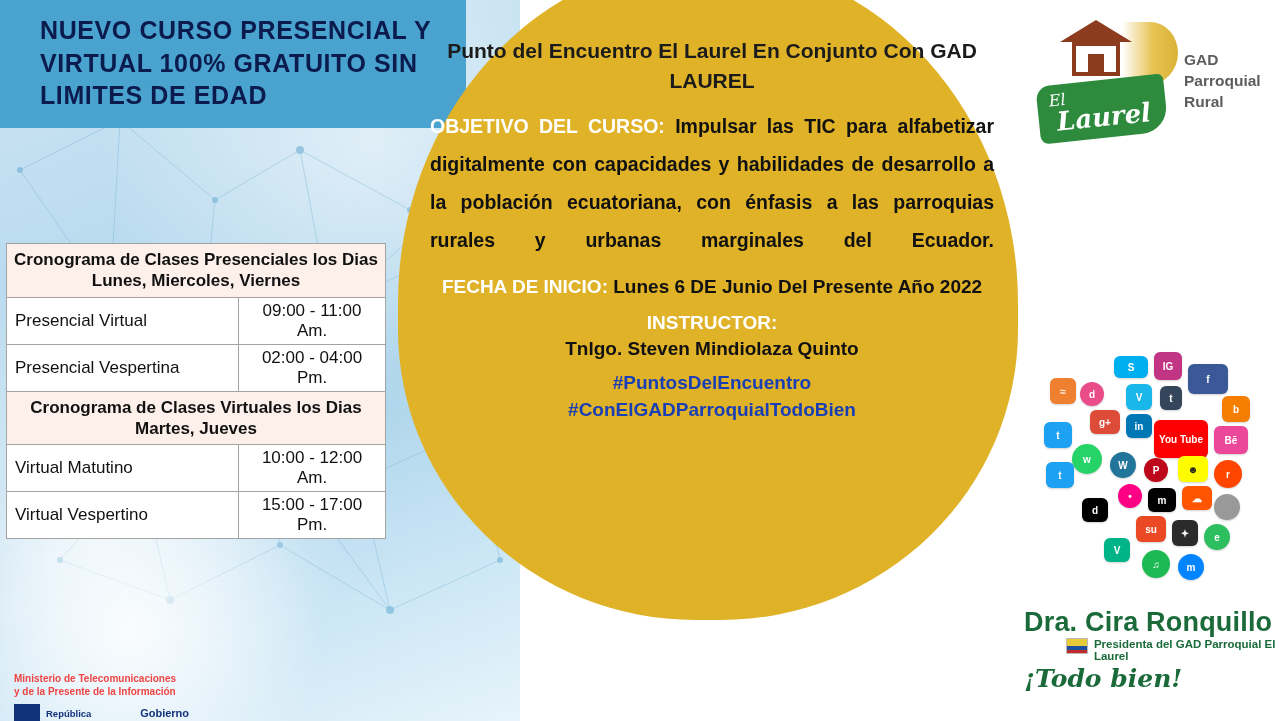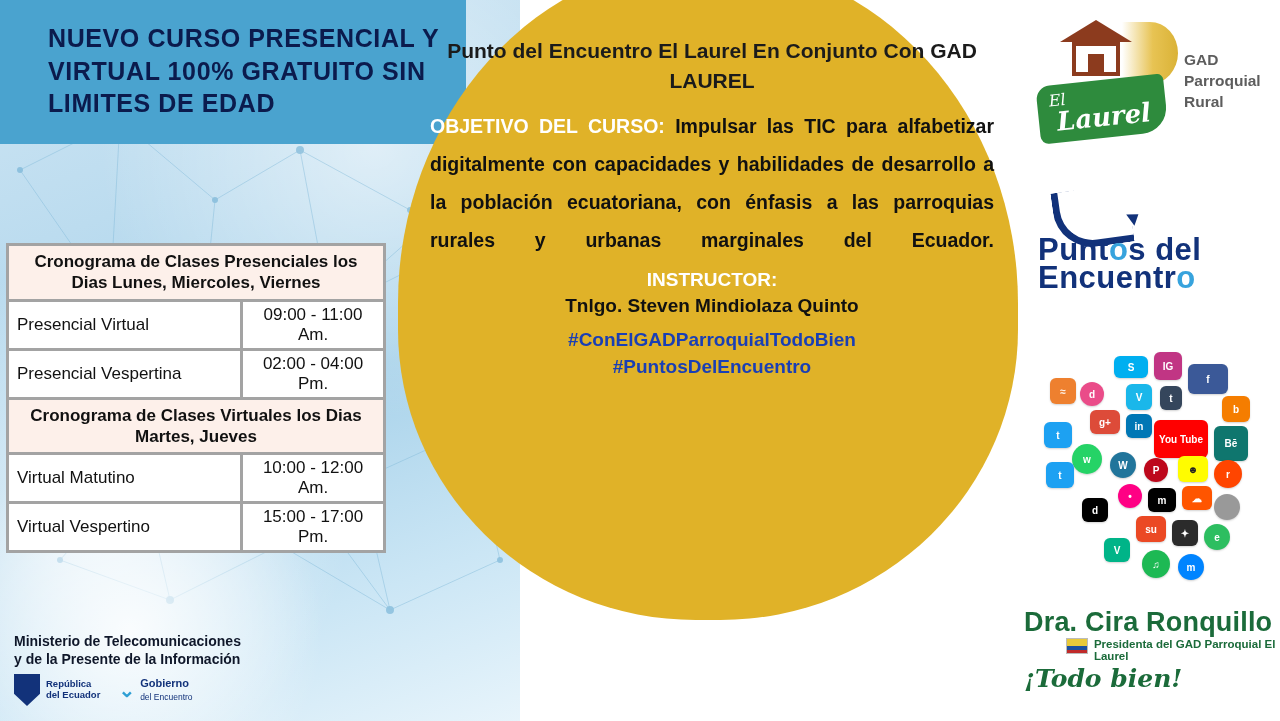--- a/index.html
+++ b/index.html
@@ -48,41 +48,41 @@
   .headline-band {
     position: absolute;
     left: 0; top: 0;
     width: 466px;
     padding: 14px 16px 16px 40px;
     box-sizing: border-box;
     background: #4aa3cf;
     min-height: 128px;
   }
   .headline-band .headline {
-    margin: 8px;
+    margin: 0;
     color: #0b1b4d;
     font-weight: bold;
     font-size: 25px;
     line-height: 1.3;
     letter-spacing: 0.6px;
   }
 
   
   .schedule {
     position: absolute;
     left: 6px;
     top: 243px;
     width: 380px;
     border-collapse: collapse;
     background: #ffffff;
     font-size: 17px;
     color: #111111;
   }
   .schedule td, .schedule th {
-    border: 3px solid #a3a3a3;
+    border: 1px solid #a3a3a3;
     padding: 3px 8px;
     vertical-align: middle;
   }
   .schedule .title-cell {
     background: #fdf0ea;
     text-align: center;
     font-weight: bold;
     font-size: 17px;
     line-height: 1.25;
     padding: 5px 6px;
@@ -101,25 +101,26 @@
   
   .ministry {
     position: absolute;
     left: 0;
     top: 627px;
     width: 265px;
     height: 94px;
     background: rgba(255,255,255,0.0);
   }
   .ministry .min-text {
-    color: #0f172a;
-    font-size: 14px;
+    color: #ef4444;
+    font-size: 10px;
     font-weight: bold;
     line-height: 1.25;
     padding: 6px 0 0 14px;
+    margin-top: 40px;
   }
   .ministry .logos {
     display: flex;
     align-items: center;
     gap: 18px;
     padding: 6px 0 0 14px;
   }
   .ministry .rep-logo {
     display: flex;
     align-items: center;
@@ -514,64 +515,60 @@
         </div>
       </div>
     </div>
   </div>
 
   <div class="gold-blob"></div>
 
   <div class="content">
     <p class="head1">Punto del Encuentro El Laurel En Conjunto Con GAD LAUREL</p>
     <p class="objective"><span class="ob-label">OBJETIVO  DEL  CURSO:</span><span> Impulsar las TIC para alfabetizar digitalmente con capacidades y habilidades de desarrollo a la población ecuatoriana, con énfasis a las parroquias rurales y urbanas marginales del Ecuador.</span></p>
+    <p class="start"><span class="st-label">FECHA DE INICIO:</span><span> Lunes 6 DE Junio Del Presente Año 2022</span></p>
     <p class="instructor-label">INSTRUCTOR:</p>
     <p class="instructor-name">Tnlgo. Steven Mindiolaza Quinto</p>
     <div class="hashtags">
+      <div>#PuntosDelEncuentro</div>
       <div>#ConElGADParroquialTodoBien</div>
-      <div>#PuntosDelEncuentro</div>
     </div>
   </div>
 
   <div class="right-col">
 
     <div class="logo-gad">
       <div class="wheat"></div>
       <div class="house">
         <div class="roof"></div>
         <div class="body"></div>
         <div class="door"></div>
       </div>
       <div class="green-banner">
         <span class="el">El</span>
         <span class="laurel">Laurel</span>
       </div>
       <div class="gad-text">GAD<br>Parroquial<br>Rural</div>
     </div>
 
-    <div class="logo-puntos">
-      <div class="swoosh"></div>
-      <div class="p-line1"><span>Punt</span><span class="dot">o</span><span>s del</span></div>
-      <div class="p-line2"><span>Encuentr</span><span class="dot">o</span></div>
-    </div>
 
     <div class="social-cluster" id="social-cluster">
         <div class="chip" style="left: 88px; top: 4px; width: 34px; height: 22px; background: rgb(0, 175, 240);">S</div>
         <div class="chip" style="left: 128px; top: 0px; width: 28px; height: 28px; background: rgb(193, 53, 132);">IG</div>
         <div class="chip" style="left: 162px; top: 12px; width: 40px; height: 30px; background: rgb(59, 89, 152);">f</div>
         <div class="chip" style="left: 24px; top: 26px; width: 26px; height: 26px; background: rgb(238, 128, 47);">≈</div>
         <div class="chip round" style="left: 54px; top: 30px; width: 24px; height: 24px; background: rgb(234, 76, 137);">d</div>
         <div class="chip" style="left: 100px; top: 32px; width: 26px; height: 26px; background: rgb(26, 183, 234);">V</div>
         <div class="chip" style="left: 134px; top: 34px; width: 22px; height: 24px; background: rgb(53, 70, 92);">t</div>
         <div class="chip" style="left: 196px; top: 44px; width: 28px; height: 26px; background: rgb(245, 125, 0);">b</div>
         <div class="chip" style="left: 64px; top: 58px; width: 30px; height: 24px; background: rgb(221, 75, 57);">g+</div>
         <div class="chip" style="left: 100px; top: 62px; width: 26px; height: 24px; background: rgb(0, 119, 181);">in</div>
         <div class="chip" style="left: 18px; top: 70px; width: 28px; height: 26px; background: rgb(29, 161, 242);">t</div>
         <div class="chip" style="left: 128px; top: 68px; width: 54px; height: 38px; background: rgb(255, 0, 0); text-align: center;">You Tube</div>
-        <div class="chip" style="left: 188px; top: 74px; width: 34px; height: 35px; background: #0f766e;">Bē</div>
+        <div class="chip" style="left: 188px; top: 74px; width: 34px; height: 28px; background: #ec4899;">Bē</div>
         <div class="chip round" style="left: 46px; top: 92px; width: 30px; height: 30px; background: rgb(37, 211, 102);">w</div>
         <div class="chip round" style="left: 84px; top: 100px; width: 26px; height: 26px; background: rgb(33, 117, 155);">W</div>
         <div class="chip round" style="left: 118px; top: 106px; width: 24px; height: 24px; background: rgb(189, 8, 28);">P</div>
         <div class="chip" style="left: 152px; top: 104px; width: 30px; height: 26px; background: rgb(255, 252, 0); color: rgb(34, 34, 34);">☻</div>
         <div class="chip round" style="left: 188px; top: 108px; width: 28px; height: 28px; background: rgb(255, 69, 0);">r</div>
         <div class="chip" style="left: 20px; top: 110px; width: 28px; height: 26px; background: rgb(29, 161, 242);">t</div>
         <div class="chip round" style="left: 92px; top: 132px; width: 24px; height: 24px; background: rgb(255, 0, 132);">•</div>
         <div class="chip" style="left: 122px; top: 136px; width: 28px; height: 24px; background: rgb(0, 0, 0);">m</div>
         <div class="chip" style="left: 156px; top: 134px; width: 30px; height: 24px; background: rgb(255, 85, 0);">☁</div>
         <div class="chip round" style="left: 188px; top: 142px; width: 26px; height: 26px; background: rgb(153, 153, 153);"></div>

